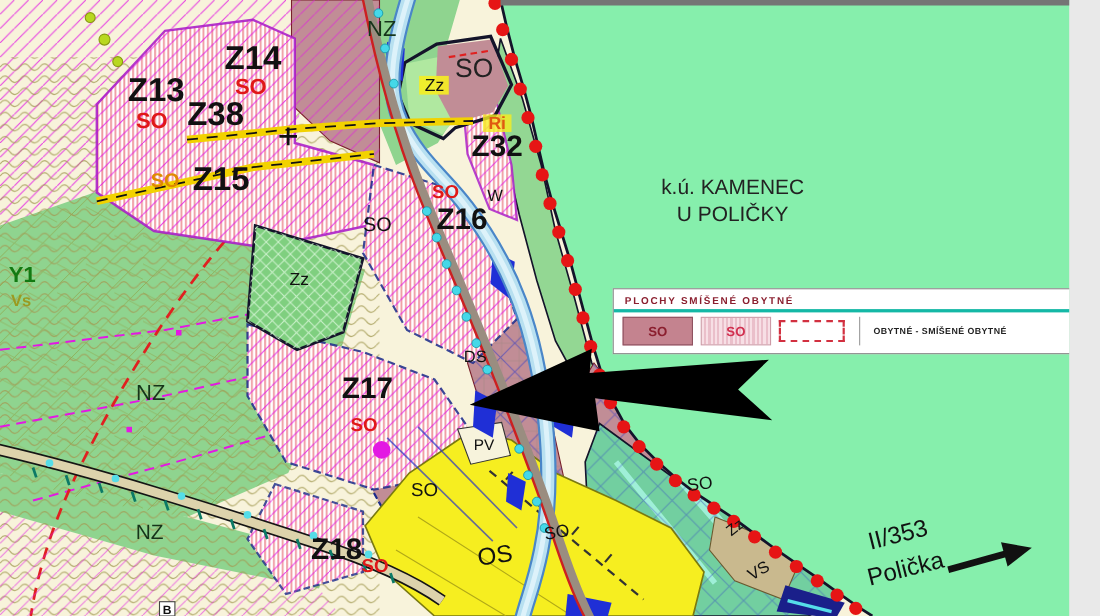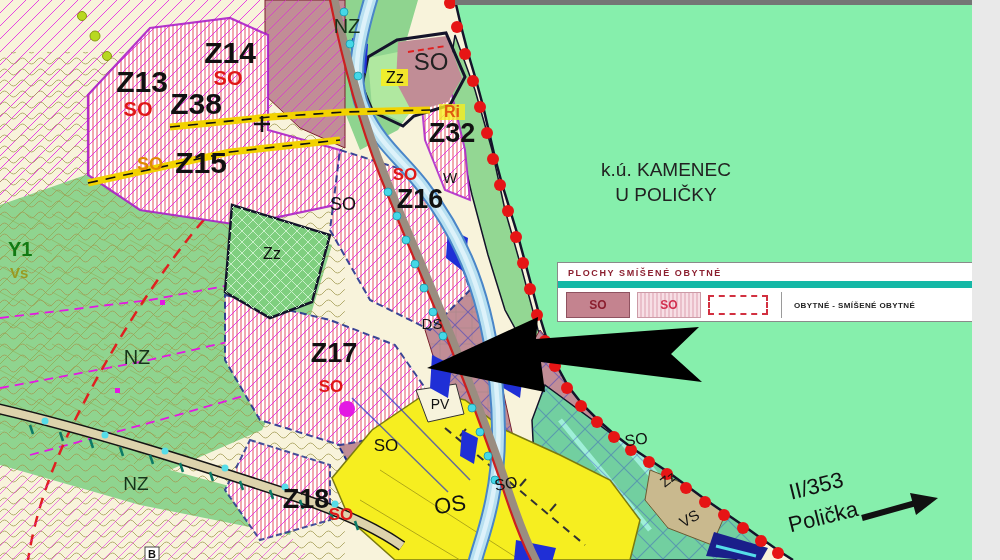--- a/index.html
+++ b/index.html
@@ -5,21 +5,21 @@
   html,body{margin:0;padding:0;background:#e9e9e9;}
   #stage{position:relative;width:972px;height:560px;background:#86efac;overflow:hidden;
          font-family:"Liberation Sans",sans-serif;}
   #map-svg{position:absolute;left:0;top:0;}
   #map-svg text{font-family:"Liberation Sans",sans-serif;}
   #top-bar{position:absolute;left:455px;top:0;width:545px;height:5px;background:#757575;}
   
   #legend{position:absolute;left:557px;top:262px;width:442px;height:60px;background:#fff;
           border:1px solid #8a8a8a;box-sizing:border-box;}
   #legend .lg-title{font-size:9px;font-weight:bold;color:#8b1f2f;letter-spacing:1.6px;
-          padding:5px 10px 3px;border-bottom:7px solid #14b8a6;white-space:nowrap;}
+          padding:5px 10px 3px;border-bottom:3px solid #14b8a6;white-space:nowrap;}
   #legend .lg-row{display:flex;align-items:center;padding:4px 8px;}
   .swatch{width:64px;height:26px;display:flex;align-items:center;justify-content:center;
           font-size:12px;font-weight:bold;margin-right:7px;box-sizing:border-box;}
   .swatch.solid{background:#c4838f;border:1px solid #8f5260;color:#8b1f2f;}
   .swatch.hatched{background:repeating-linear-gradient(90deg,#f7dfe5 0 2px,#eabfca 2px 4px);
           border:1px solid #cc9aa6;color:#d23050;}
   .swatch.dashed{width:60px;height:20px;background:#fff;border:2px dashed #d23040;color:#d23040;}
   .lg-divider{width:1px;height:26px;background:#9a9a9a;margin:0 12px 0 6px;}
   .lg-desc{font-size:8px;font-weight:bold;color:#222;letter-spacing:.4px;white-space:nowrap;}
 </style>

